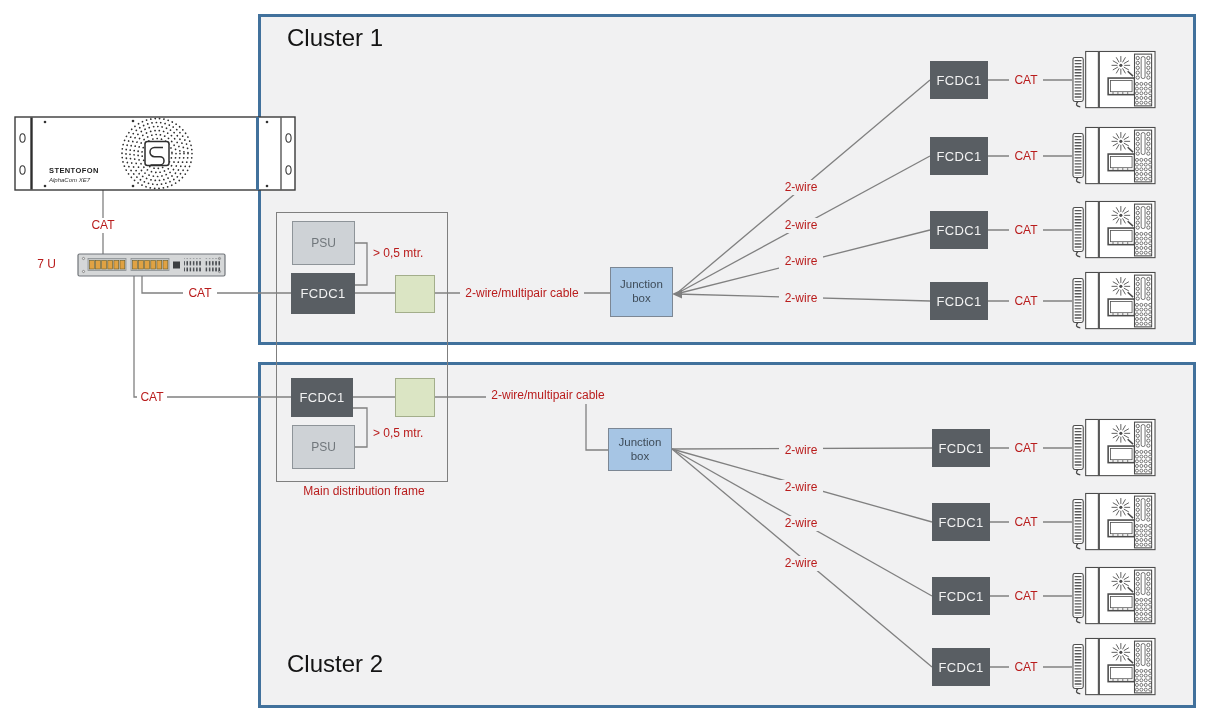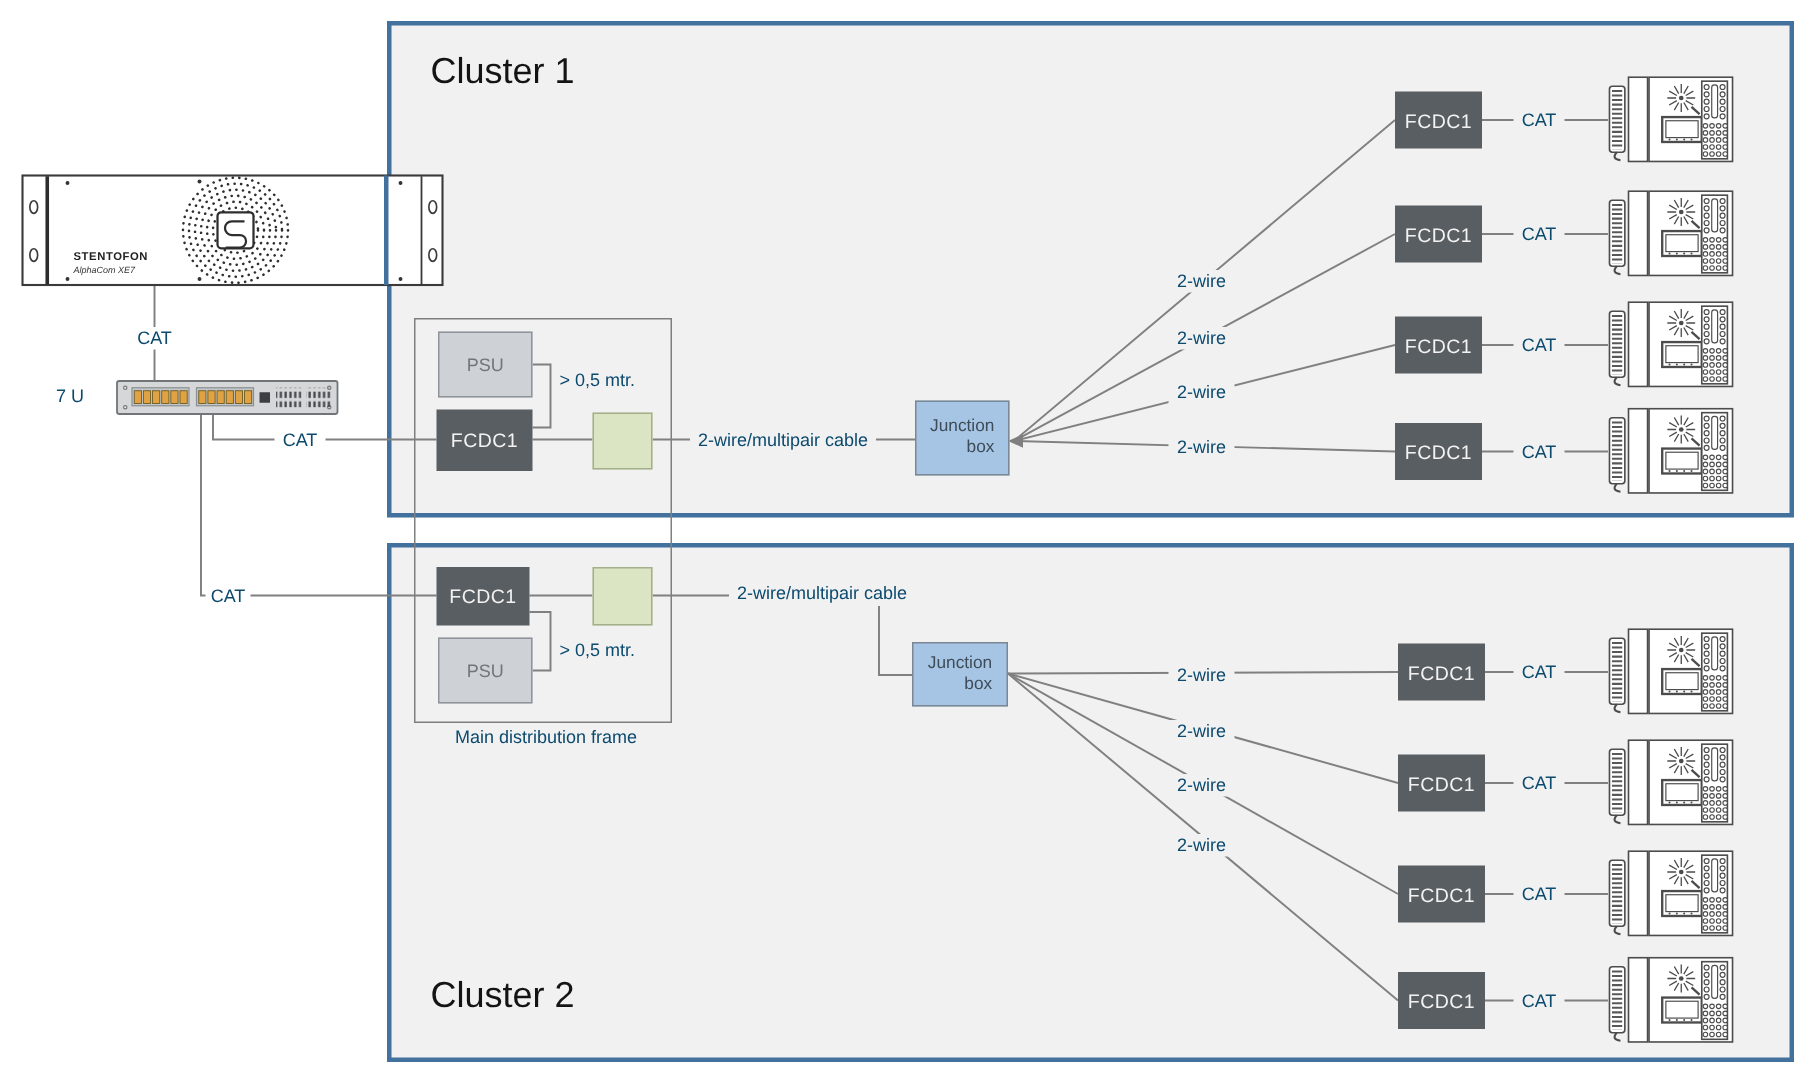--- a/index.html
+++ b/index.html
@@ -5,22 +5,22 @@
   html,body{margin:0;padding:0;background:#ffffff;}
   #stage{position:relative;width:1209px;height:722px;background:#ffffff;overflow:hidden;
          font-family:"Liberation Sans",sans-serif;}
   .cluster{position:absolute;box-sizing:border-box;background:#f1f1f2;border:3px solid #41719c;}
   .cluster-title{position:absolute;font-size:24px;color:#141414;}
   .mdf-frame{position:absolute;box-sizing:border-box;border:1.5px solid #7f7f7f;background:transparent;}
   .box{position:absolute;box-sizing:border-box;display:flex;align-items:center;justify-content:center;text-align:center;}
   .fcdc{background:#595e63;color:#f2f2f2;font-size:13px;letter-spacing:.3px;}
   .psu{background:#ced2d6;border:1px solid #8e9499;color:#70767b;font-size:12px;}
   .greenbox{background:#dbe5c4;border:1px solid #a3ae8b;}
-  .junction{background:#a6c5e4;border:1px solid #7c8794;color:#3e4c59;font-size:11.5px;line-height:1.2;white-space:pre-line;text-align:right;}
-  .lbl{position:absolute;font-size:12px;color:#0c4a6e;text-align:center;line-height:15px;}
+  .junction{background:#a6c5e4;border:1px solid #7c8794;color:#3e4c59;font-size:11.5px;line-height:1.2;white-space:pre-line;}
+  .lbl{position:absolute;font-size:12px;color:#b91c1c;text-align:center;line-height:15px;}
   .bg-in{background:#f1f1f2;}
   .bg-out{background:#ffffff;}
   svg{display:block;}
   .overlay{position:absolute;left:0;top:0;pointer-events:none;}
 </style>
 </head>
 <body>
 
 <div id="stage">
 
@@ -196,21 +196,21 @@
       <use href="#station" x="1072" y="126" width="84" height="60"></use>
       <use href="#station" x="1072" y="200" width="84" height="60"></use>
       <use href="#station" x="1072" y="271" width="84" height="60"></use>
       <use href="#station" x="1072" y="418" width="84" height="60"></use>
       <use href="#station" x="1072" y="492" width="84" height="60"></use>
       <use href="#station" x="1072" y="566" width="84" height="60"></use>
       <use href="#station" x="1072" y="637" width="84" height="60"></use>
     </g>
   </svg>
 
-  <div class="cluster-title" style="left:287px;top:34px;">Cluster 1</div>
+  <div class="cluster-title" style="left:287px;top:24px;">Cluster 1</div>
   <div class="cluster-title" style="left:287px;top:650px;">Cluster 2</div>
 
   <div class="mdf-frame" style="left:276px;top:212px;width:172px;height:270px;"></div>
   <div class="lbl" style="left:280px;top:484px;width:168px;">Main distribution frame</div>
 
   <div class="box psu" style="left:292px;top:221px;width:63px;height:44px;">
       <span>PSU</span>
     </div>
   <div class="box fcdc" style="left:291px;top:273px;width:64px;height:41px;">
       <span>FCDC1</span>

